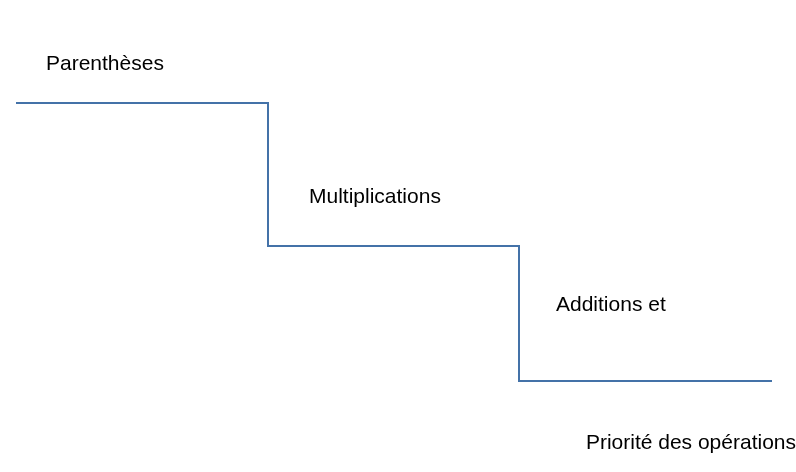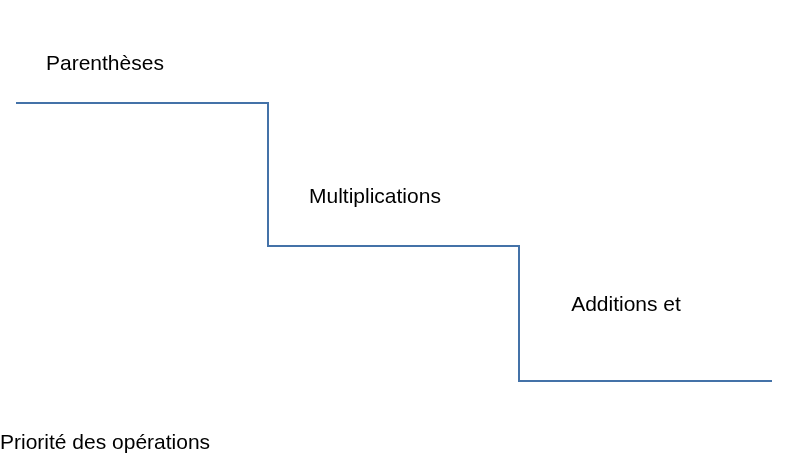--- a/index.html
+++ b/index.html
@@ -42,31 +42,31 @@
   }
   #label-parentheses {
     left: 46px;
     top: 47px;
   }
   #label-multiplications {
     left: 309px;
     top: 180px;
   }
   #label-additions {
-    left: 544px;
+    left: 556px;
     top: 288px;
     width: 164px;
-    text-align: center;
+    text-align: left;
   }
   #caption {
     position: absolute;
     left: 0;
     top: 427px;
     width: 796px;
-    text-align: left;
+    text-align: right;
     color: #000000;
     font-family: "Liberation Sans", sans-serif;
     font-size: 21px;
     font-weight: 400;
     line-height: 30px;
     white-space: pre;
   }
 </style>
 </head>
 <body>

